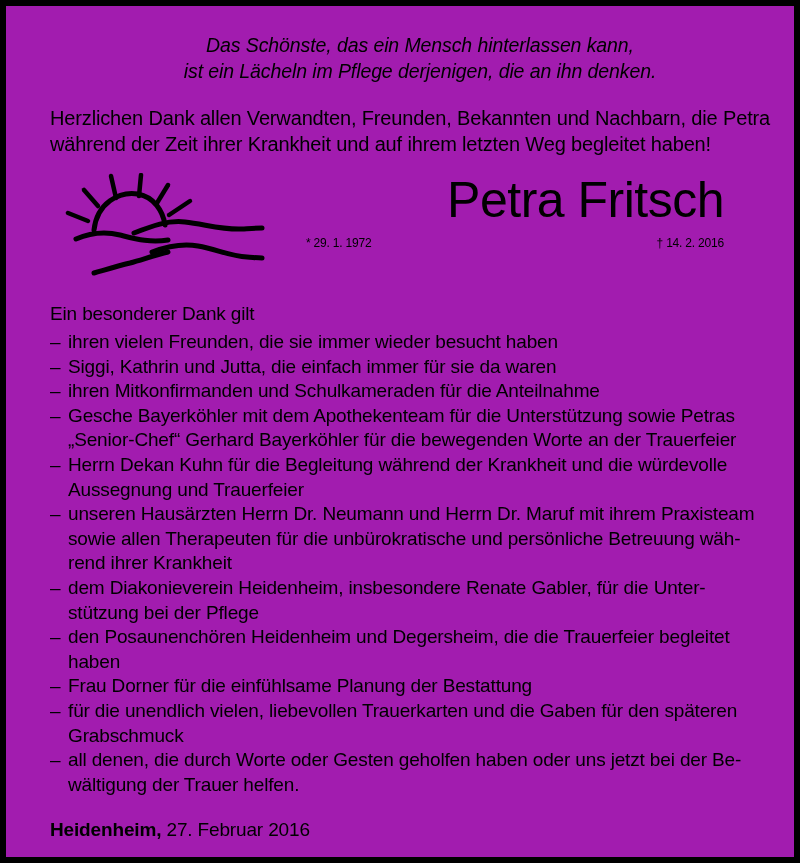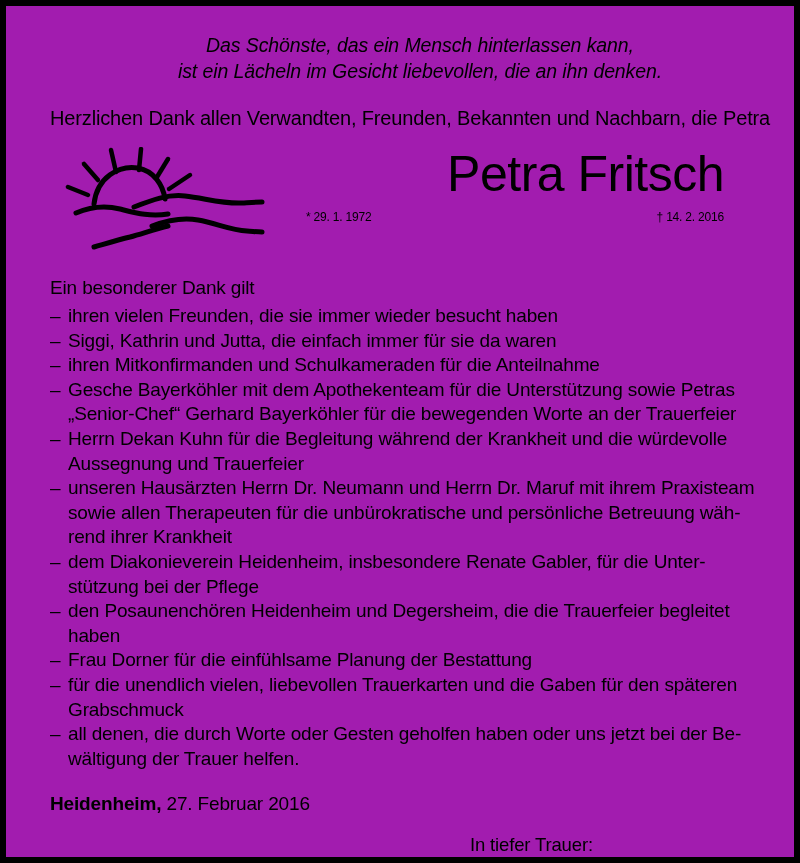--- a/index.html
+++ b/index.html
@@ -143,25 +143,26 @@
   .mourners-lead { font-weight: 400; }
 </style>
 </head>
 <body>
 
 <div class="notice">
   <div class="notice-inner">
 
     <div class="epigraph">
       <span class="epigraph-line">Das Schönste, das ein Mensch hinterlassen kann,</span>
-      <span class="epigraph-line">ist ein Lächeln im Gesicht liebevollen, die an ihn denken.</span>
+      <span class="epigraph-line">ist ein Lächeln im Pflege derjenigen, die an ihn denken.</span>
     </div>
 
     <div class="intro">
       <span class="intro-line">Herzlichen Dank allen Verwandten, Freunden, Bekannten und Nachbarn, die Petra</span>
+      <span class="intro-line">während der Zeit ihrer Krankheit und auf ihrem letzten Weg begleitet haben!</span>
     </div>
 
     <div class="name-block">
       <span class="sun-art">
         <svg viewBox="0 0 205 108" width="205" height="108" aria-hidden="true">
           <g fill="none" stroke="#000000" stroke-linecap="round" stroke-linejoin="round">
 
             <path d="M30 57 C33 30, 55 18, 74 21 C90 24, 99 38, 101 52" stroke-width="5"></path>
 
             <path d="M4 40 L24 48" stroke-width="4.5"></path>

